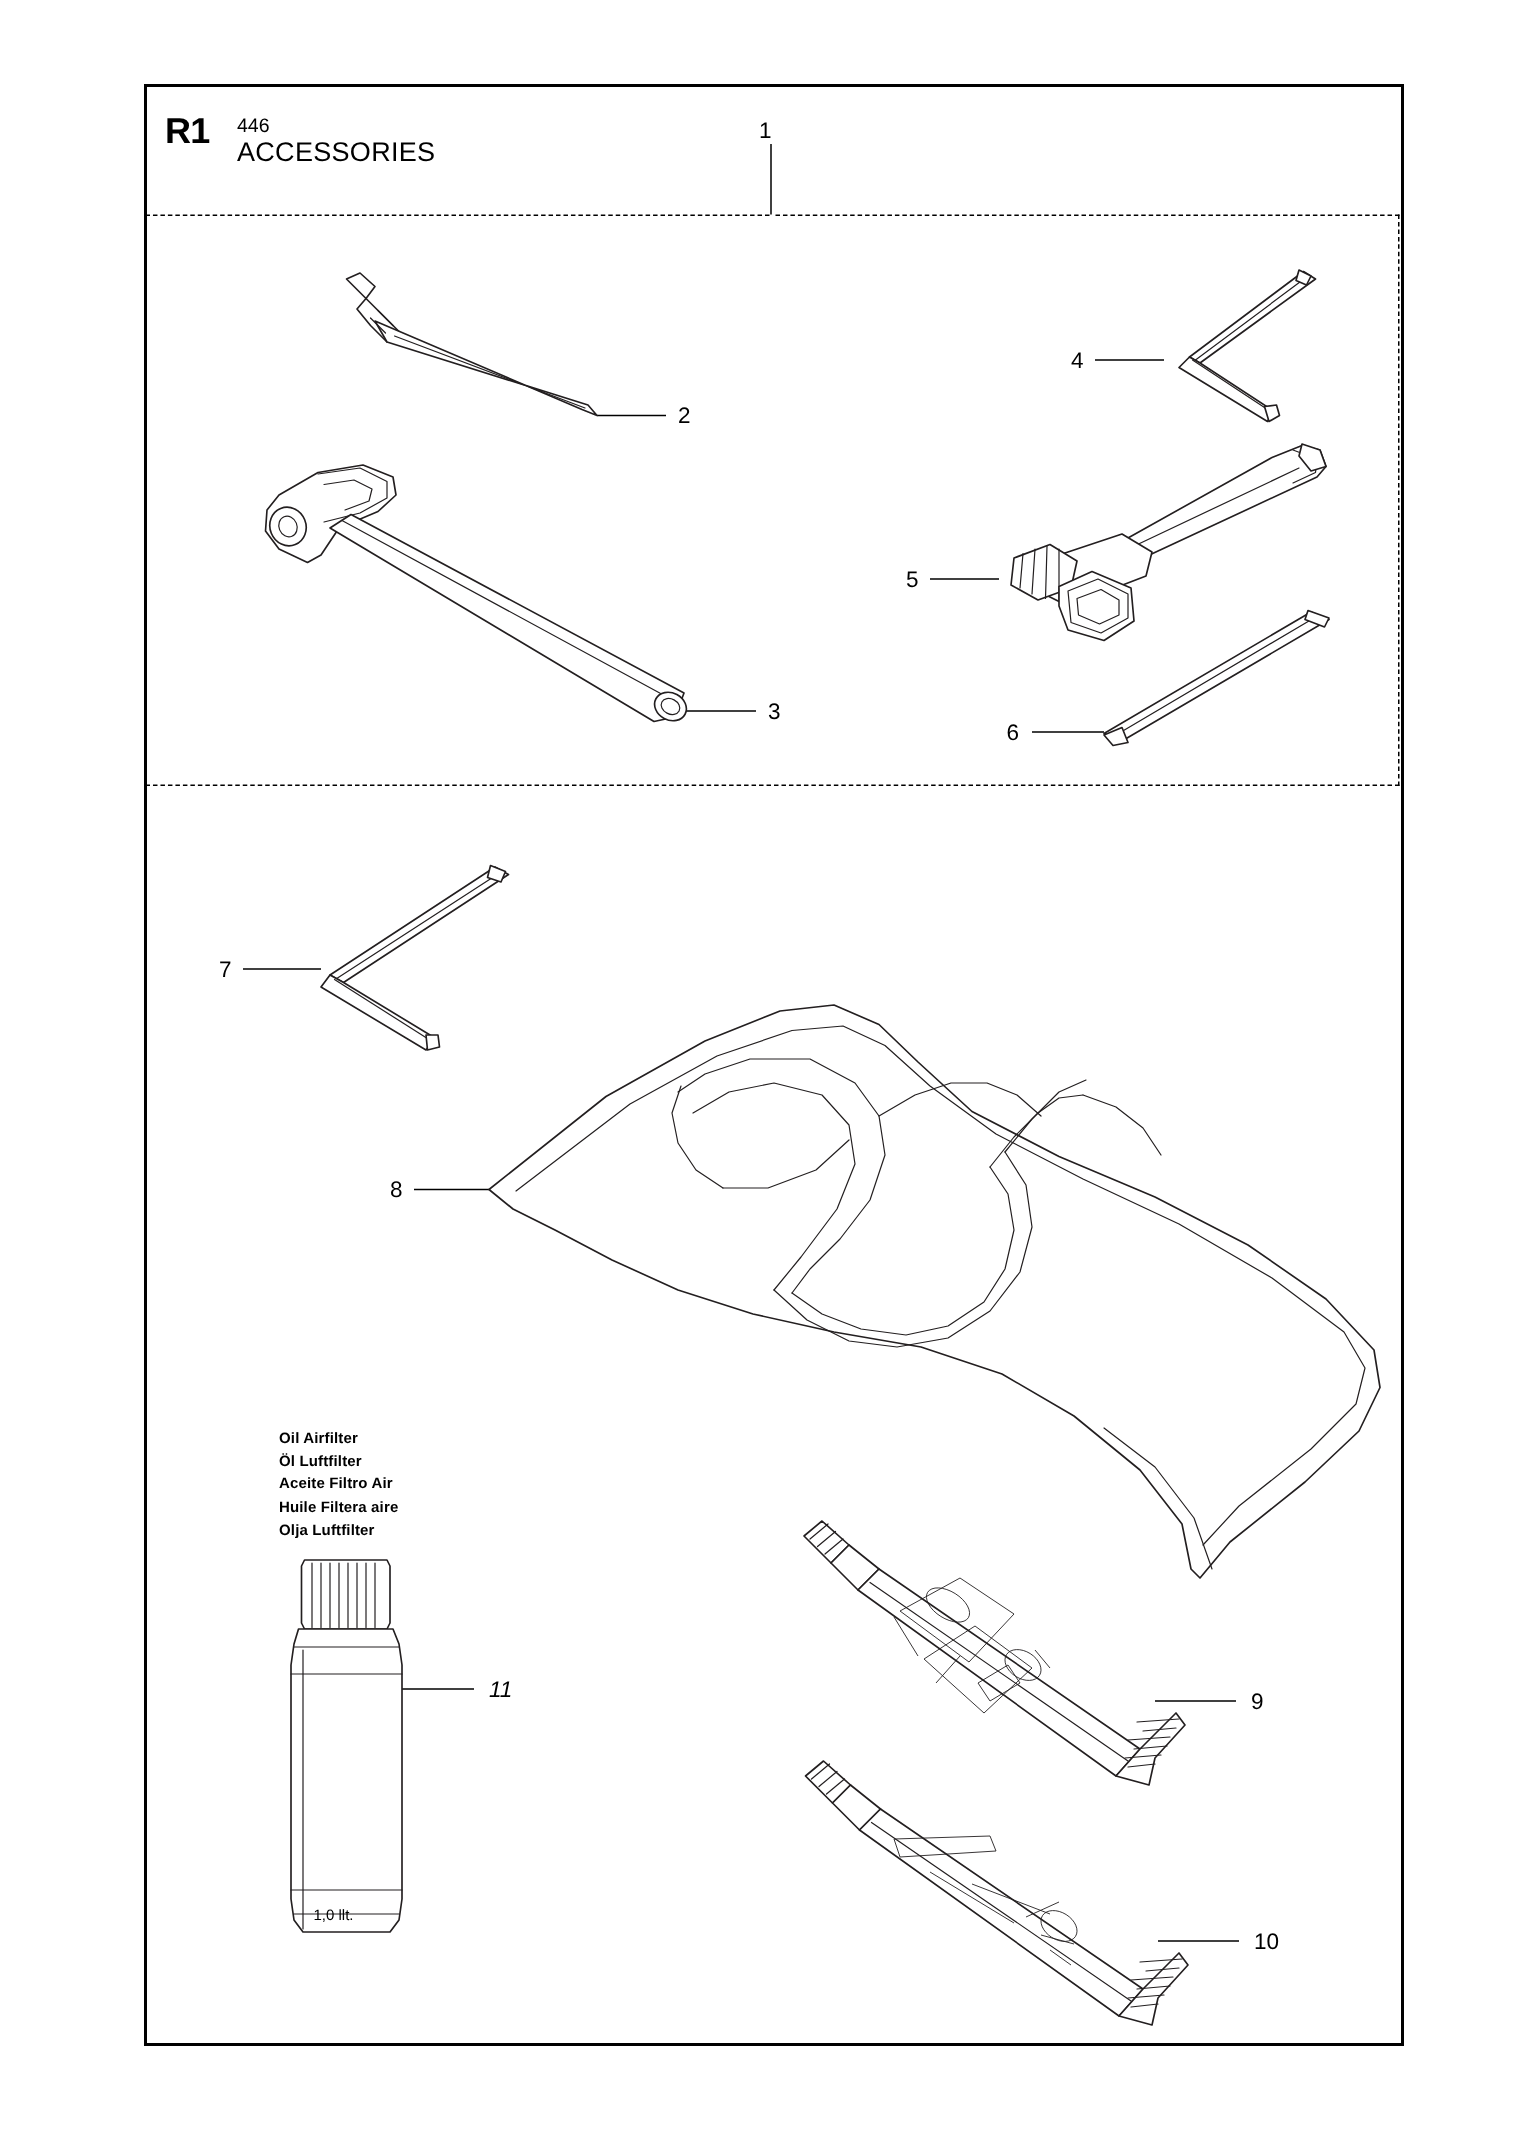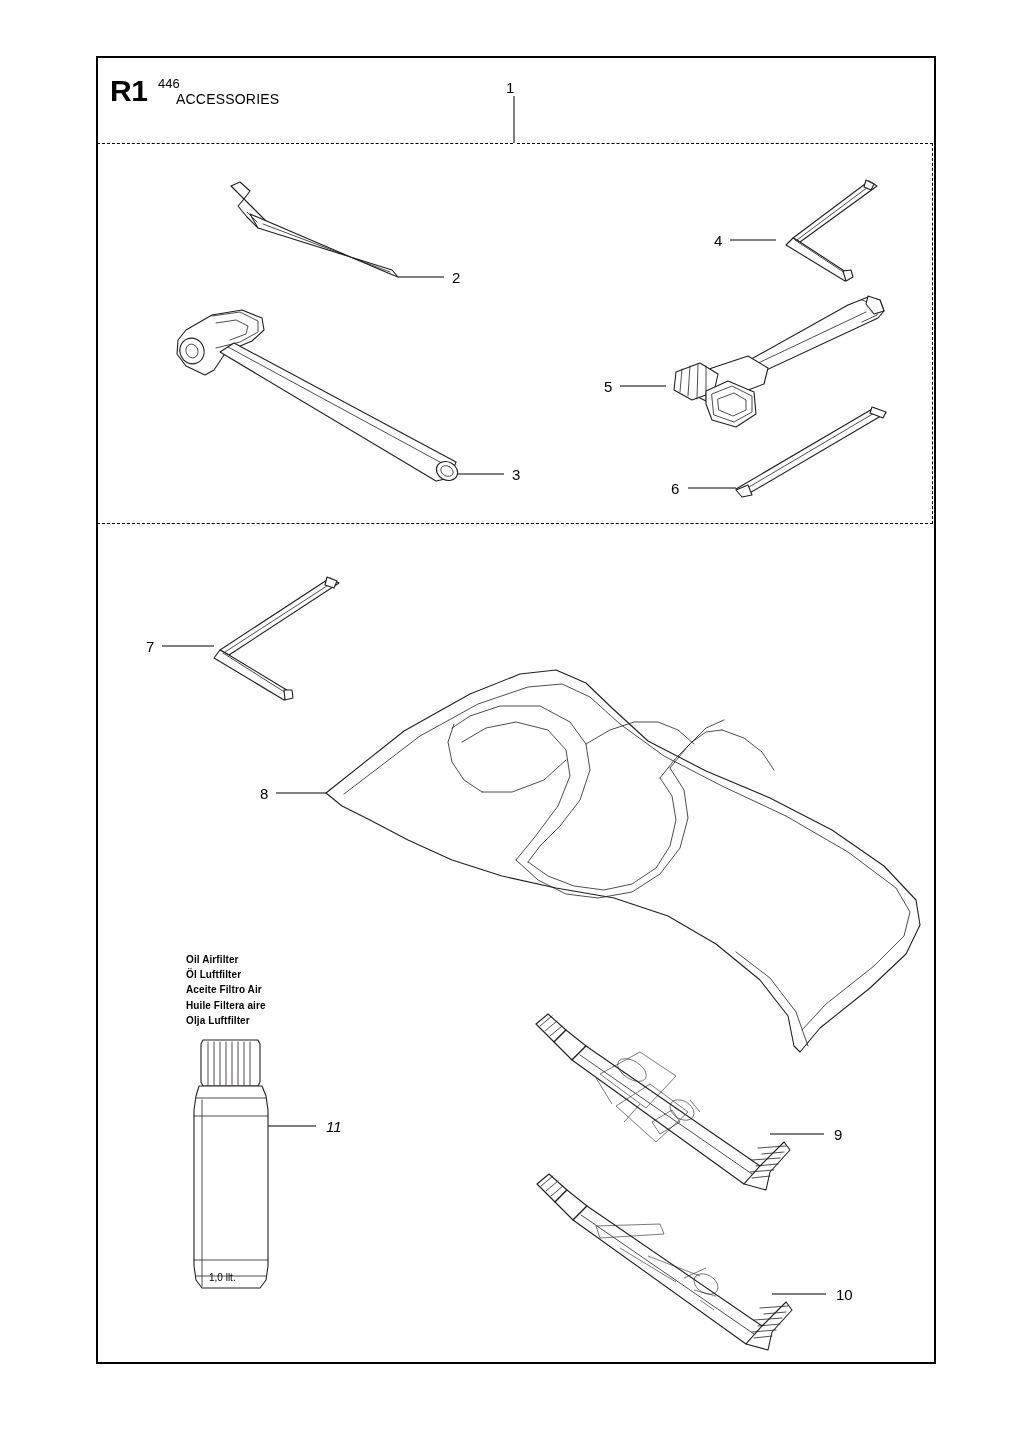--- a/index.html
+++ b/index.html
@@ -53,40 +53,39 @@
     left: 517px;
     top: 143px;
     width: 416px;
     height: 0;
     border-top: 1px dashed #000;
   }
   .hdr-code {
     position: absolute;
     left: 110px;
     top: 76px;
-    font-size: 30px;
+    font-size: 24px;
     font-weight: bold;
     letter-spacing: -0.5px;
     line-height: 1;
   }
   .hdr-model {
     position: absolute;
     left: 158px;
     top: 77px;
     font-size: 13px;
     line-height: 1.05;
   }
   .hdr-title {
     position: absolute;
     left: 158px;
     top: 92px;
-    font-size: 14px;
+    font-size: 18px;
     line-height: 1.05;
     letter-spacing: 0.2px;
-    margin-left: 18px;
   }
   .callout {
     position: absolute;
     font-size: 15px;
     line-height: 1;
     color: #000;
   }
   .oil-label {
     position: absolute;
     left: 186px;

